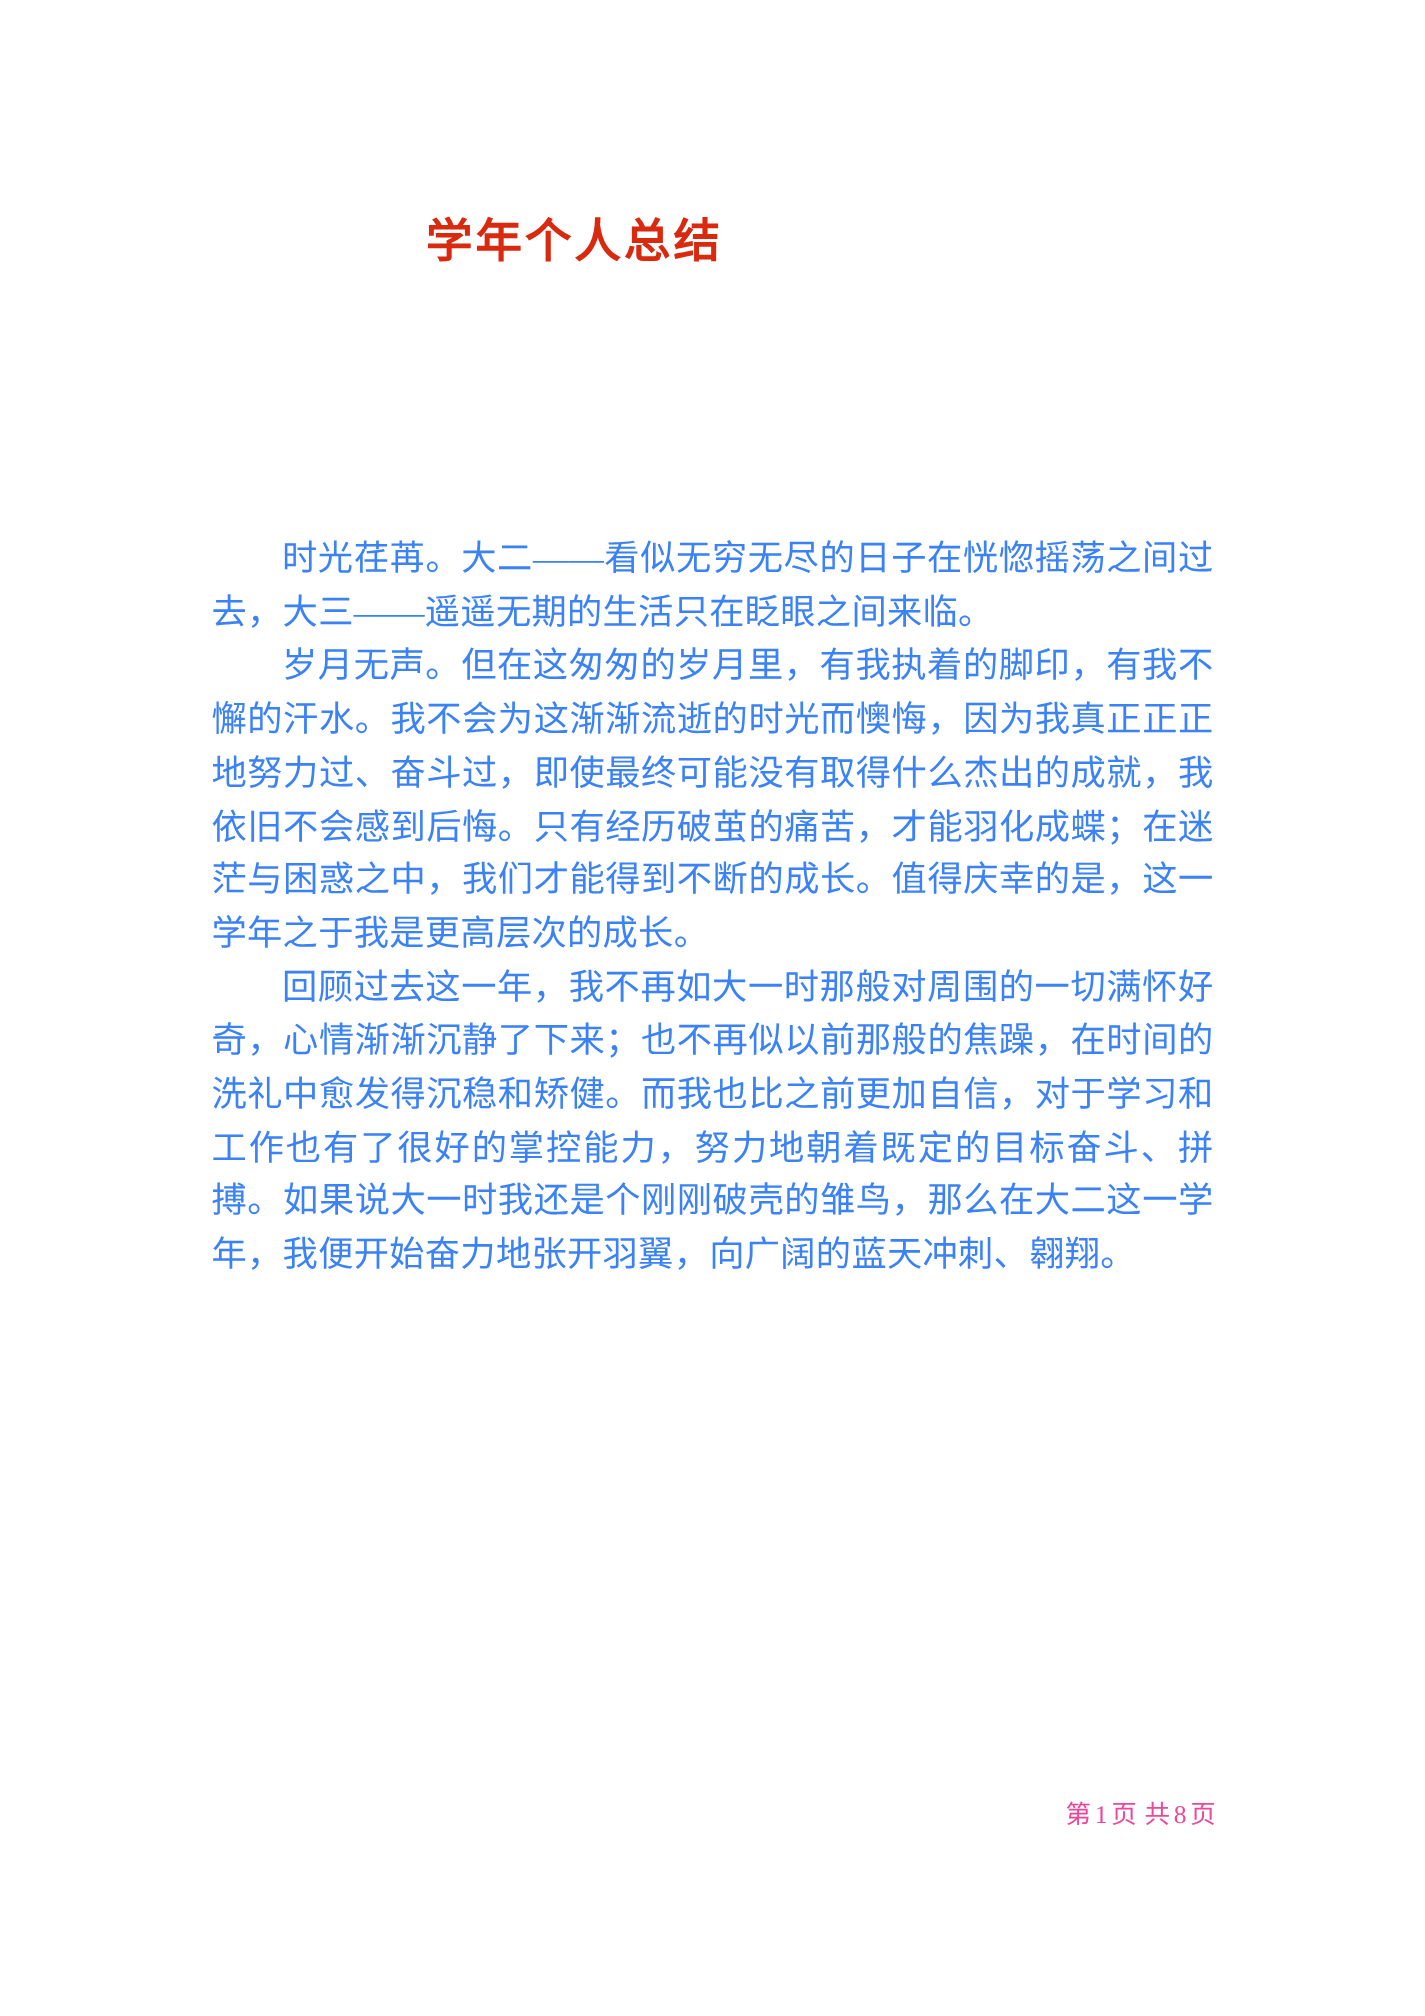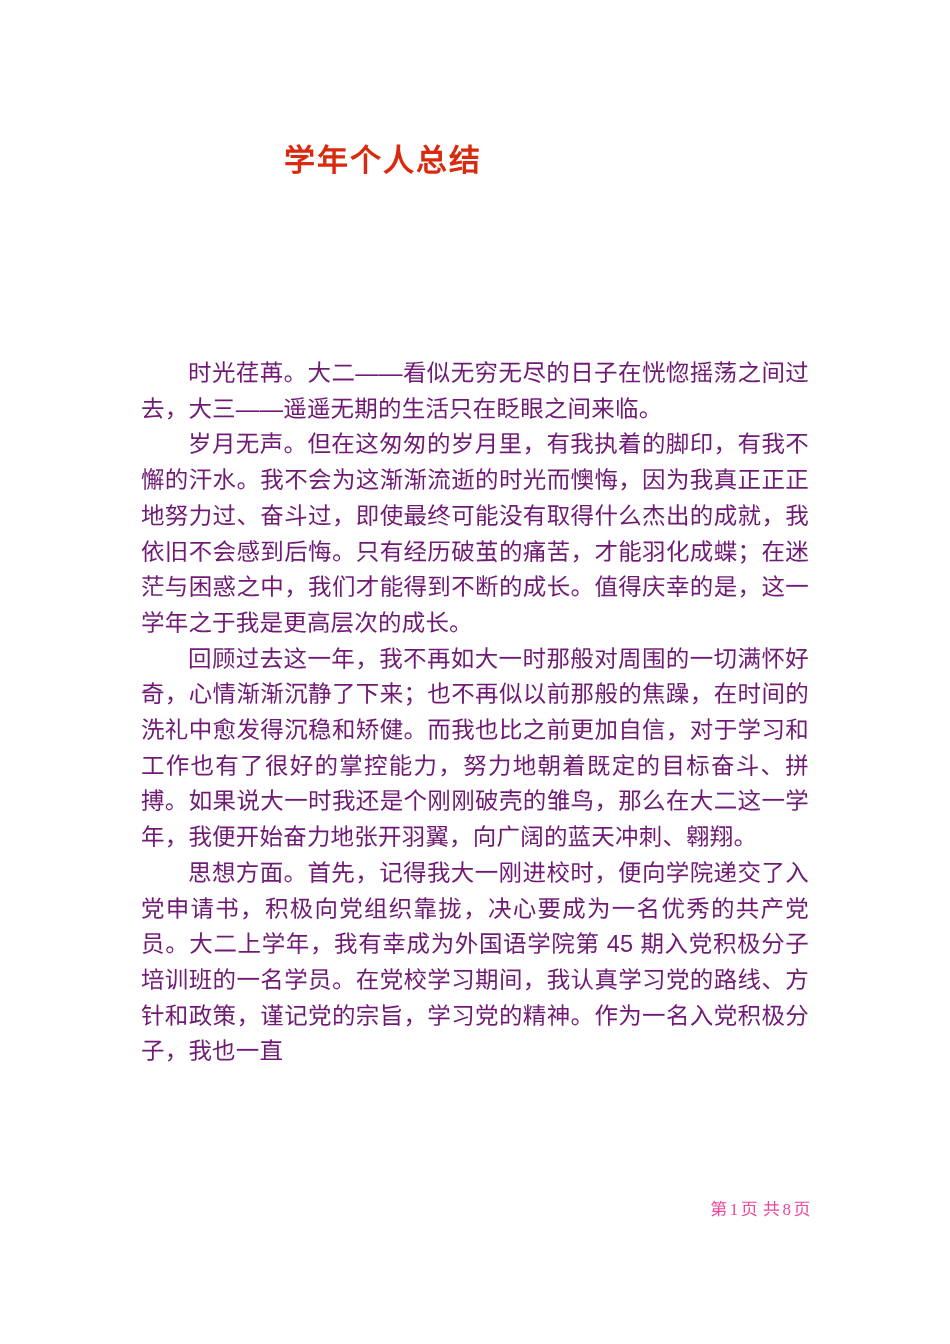--- a/index.html
+++ b/index.html
@@ -40,22 +40,22 @@
   .body-block {
     position: absolute;
     left: 141px;
     top: 356px;
     width: 668px;
   }
 
   .para {
     margin: 0;
     padding: 0;
-    color: #701a75;
-    font-family: Liberation Sans, sans-serif;
+    color: #3b82f6;
+    font-family: Liberation Serif, serif;
     font-size: 23.5px;
     line-height: 35.7px;
     text-align: justify;
     text-justify: inter-character;
     text-indent: 2em;
     letter-spacing: 0.2px;
     word-break: break-all;
   }
 
   
@@ -76,20 +76,19 @@
 <body>
 
 <div class="page">
 
   <h1 class="doc-title">学年个人总结</h1>
 
   <div class="body-block">
     <p class="para">时光荏苒。大二——看似无穷无尽的日子在恍惚摇荡之间过去，大三——遥遥无期的生活只在眨眼之间来临。</p>
     <p class="para">岁月无声。但在这匆匆的岁月里，有我执着的脚印，有我不懈的汗水。我不会为这渐渐流逝的时光而懊悔，因为我真正正正地努力过、奋斗过，即使最终可能没有取得什么杰出的成就，我依旧不会感到后悔。只有经历破茧的痛苦，才能羽化成蝶；在迷茫与困惑之中，我们才能得到不断的成长。值得庆幸的是，这一学年之于我是更高层次的成长。</p>
     <p class="para">回顾过去这一年，我不再如大一时那般对周围的一切满怀好奇，心情渐渐沉静了下来；也不再似以前那般的焦躁，在时间的洗礼中愈发得沉稳和矫健。而我也比之前更加自信，对于学习和工作也有了很好的掌控能力，努力地朝着既定的目标奋斗、拼搏。如果说大一时我还是个刚刚破壳的雏鸟，那么在大二这一学年，我便开始奋力地张开羽翼，向广阔的蓝天冲刺、翱翔。</p>
-    <p class="para">思想方面。首先，记得我大一刚进校时，便向学院递交了入党申请书，积极向党组织靠拢，决心要成为一名优秀的共产党员。大二上学年，我有幸成为外国语学院第 45 期入党积极分子培训班的一名学员。在党校学习期间，我认真学习党的路线、方针和政策，谨记党的宗旨，学习党的精神。作为一名入党积极分子，我也一直</p>
   </div>
 
   <div class="footer">
     <span>第</span><span class="num">1</span><span>页 共</span><span class="num">8</span><span>页</span>
   </div>
 
 </div>
 
 </body></html>

